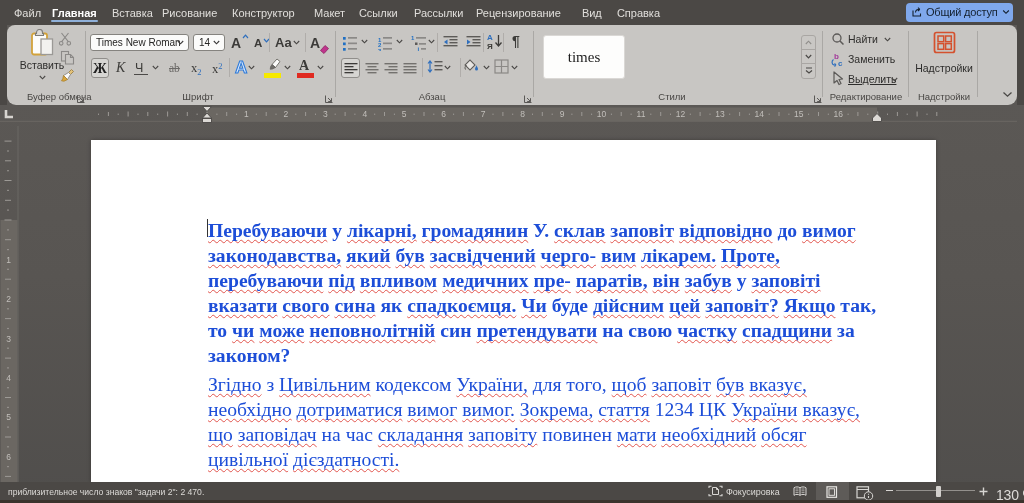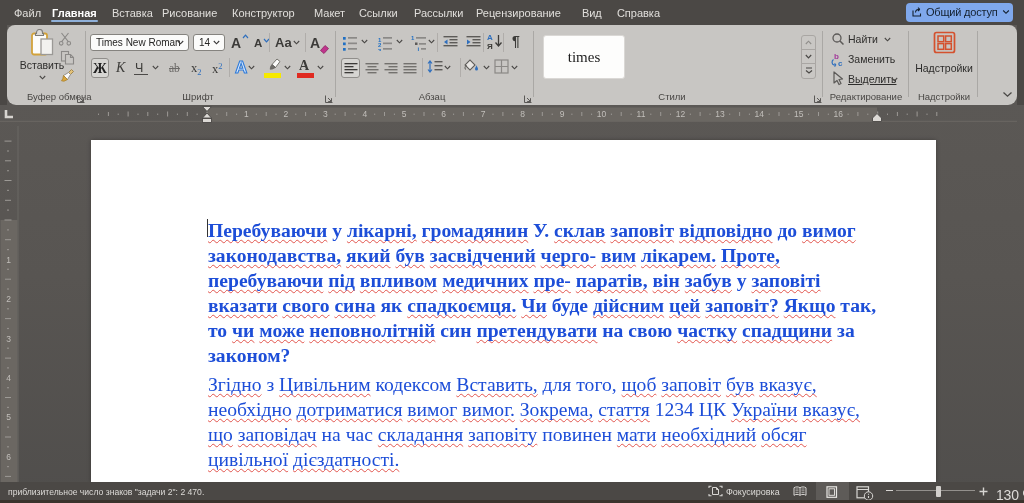--- a/index.html
+++ b/index.html
@@ -390,21 +390,21 @@
   </svg>
 <div id="page" class="abs">
   <div id="doc">
     <div id="cursor"></div>
     <div class="p1"><span class="sq">Перебуваючи</span> у <span class="sq">лікарні,</span> <span class="sq">громадянин</span> У. <span class="sq">склав</span> <span class="sq">заповіт</span> <span class="sq">відповідно</span> до <span class="sq">вимог</span><br>
 <span class="sq">законодавства,</span> <span class="sq">який</span> <span class="sq">був</span> <span class="sq">засвідчений</span> <span class="sq">черго-</span> <span class="sq">вим</span> <span class="sq">лікарем.</span> <span class="sq">Проте,</span><br>
 <span class="sq">перебуваючи</span> <span class="sq">під</span> <span class="sq">впливом</span> <span class="sq">медичних</span> <span class="sq">пре-</span> <span class="sq">паратів,</span> <span class="sq">він</span> <span class="sq">забув</span> у <span class="sq">заповіті</span><br>
 <span class="sq">вказати</span> <span class="sq">свого</span> <span class="sq">сина</span> як <span class="sq">спадкоємця.</span> <span class="sq">Чи</span> буде <span class="sq">дійсним</span> <span class="sq">цей</span> <span class="sq">заповіт?</span> <span class="sq">Якщо</span> так,<br>
 то <span class="sq">чи</span> <span class="sq">може</span> <span class="sq">неповнолітній</span> син <span class="sq">претендувати</span> на свою <span class="sq">частку</span> <span class="sq">спадщини</span> за<br>
 законом?</div>
-    <div class="p2"><span class="sq">Згідно</span> з <span class="sq">Цивільним</span> кодексом <span class="sq">Вставить,</span> для того, <span class="sq">щоб</span> <span class="sq">заповіт</span> <span class="sq">був</span> <span class="sq">вказує,</span><br>
+    <div class="p2"><span class="sq">Згідно</span> з <span class="sq">Цивільним</span> кодексом <span class="sq">України,</span> для того, <span class="sq">щоб</span> <span class="sq">заповіт</span> <span class="sq">був</span> <span class="sq">вказує,</span><br>
 <span class="sq">необхідно</span> <span class="sq">дотриматися</span> <span class="sq">вимог</span> <span class="sq">вимог.</span> <span class="sq">Зокрема,</span> <span class="sq">стаття</span> 1234 ЦК <span class="sq">України</span> <span class="sq">вказує,</span><br>
 <span class="sq">що</span> <span class="sq">заповідач</span> на час <span class="sq">складання</span> <span class="sq">заповіту</span> повинен <span class="sq">мати</span> <span class="sq">необхідний</span> <span class="sq">обсяг</span><br>
 <span class="sq">цивільної</span> <span class="sq">дієздатності.</span></div>
   </div>
 </div>
 <svg class="abs" style="left:202px;top:105.5px" width="10" height="17" viewBox="0 0 10 17">
   <path d="M0.5 0.5 L9.5 0.5 L5 5.5 Z" fill="#dcd9d5" stroke="#4a4745" stroke-width="0.9"></path>
   <path d="M0.5 12 L9.5 12 L5 7 Z" fill="#dcd9d5" stroke="#4a4745" stroke-width="0.9"></path>
   <rect x="0.5" y="12.5" width="9" height="4" fill="#dcd9d5" stroke="#4a4745" stroke-width="0.9"></rect>
 </svg>

